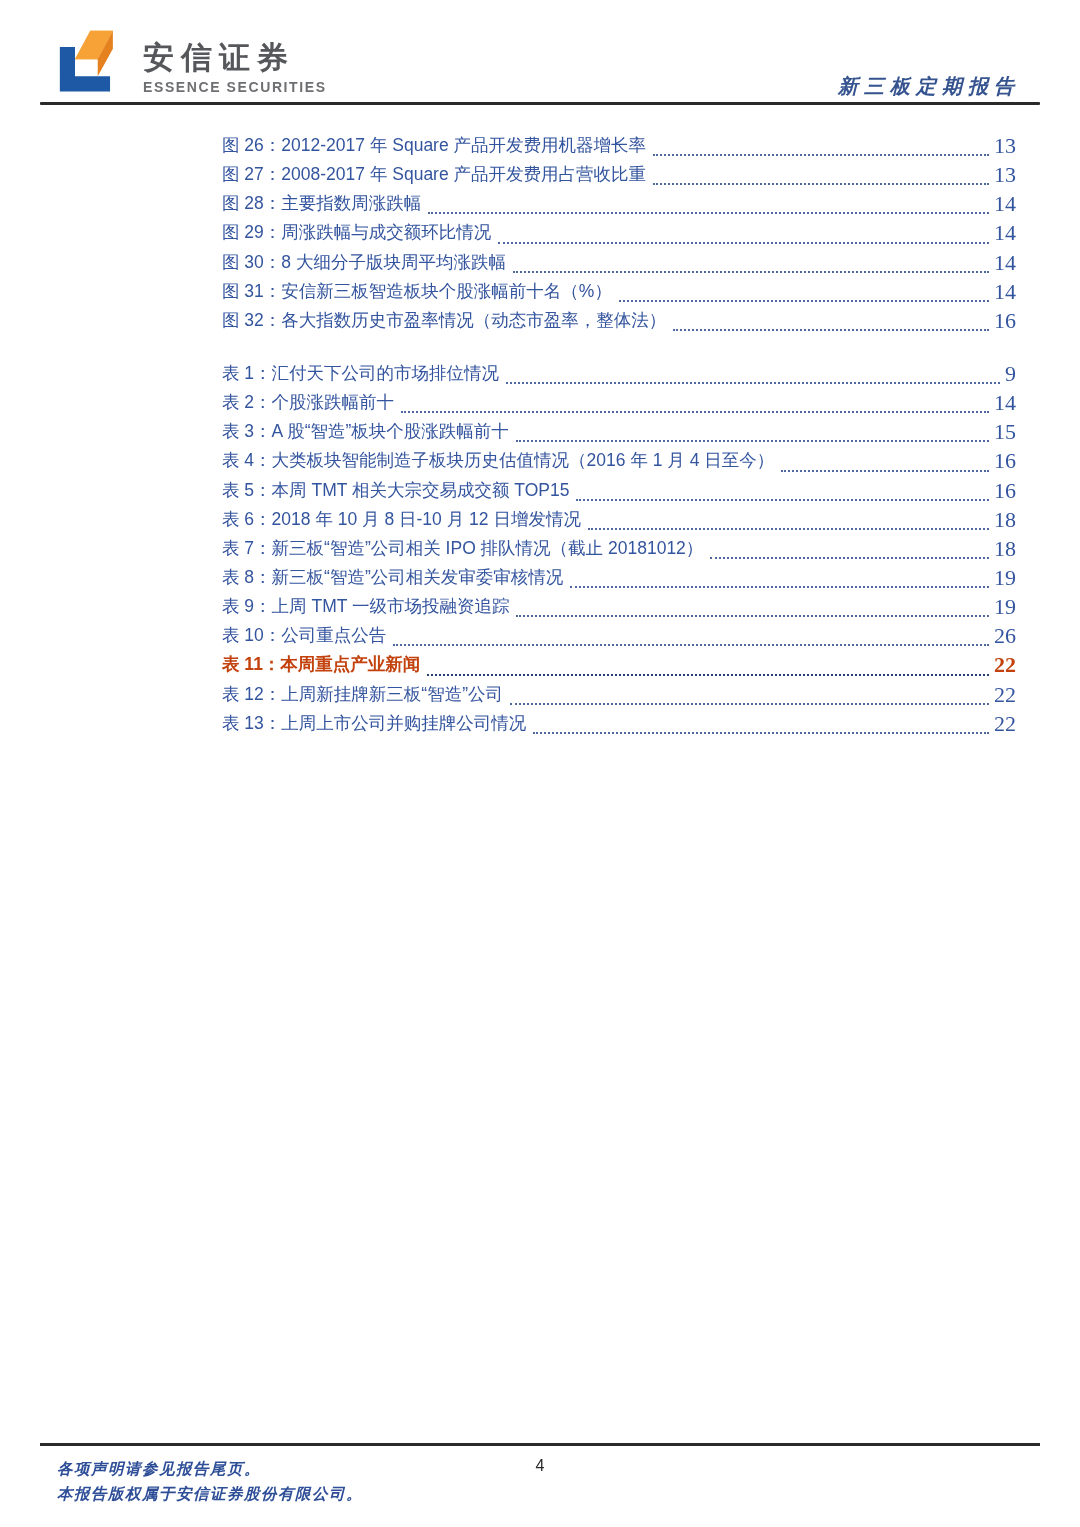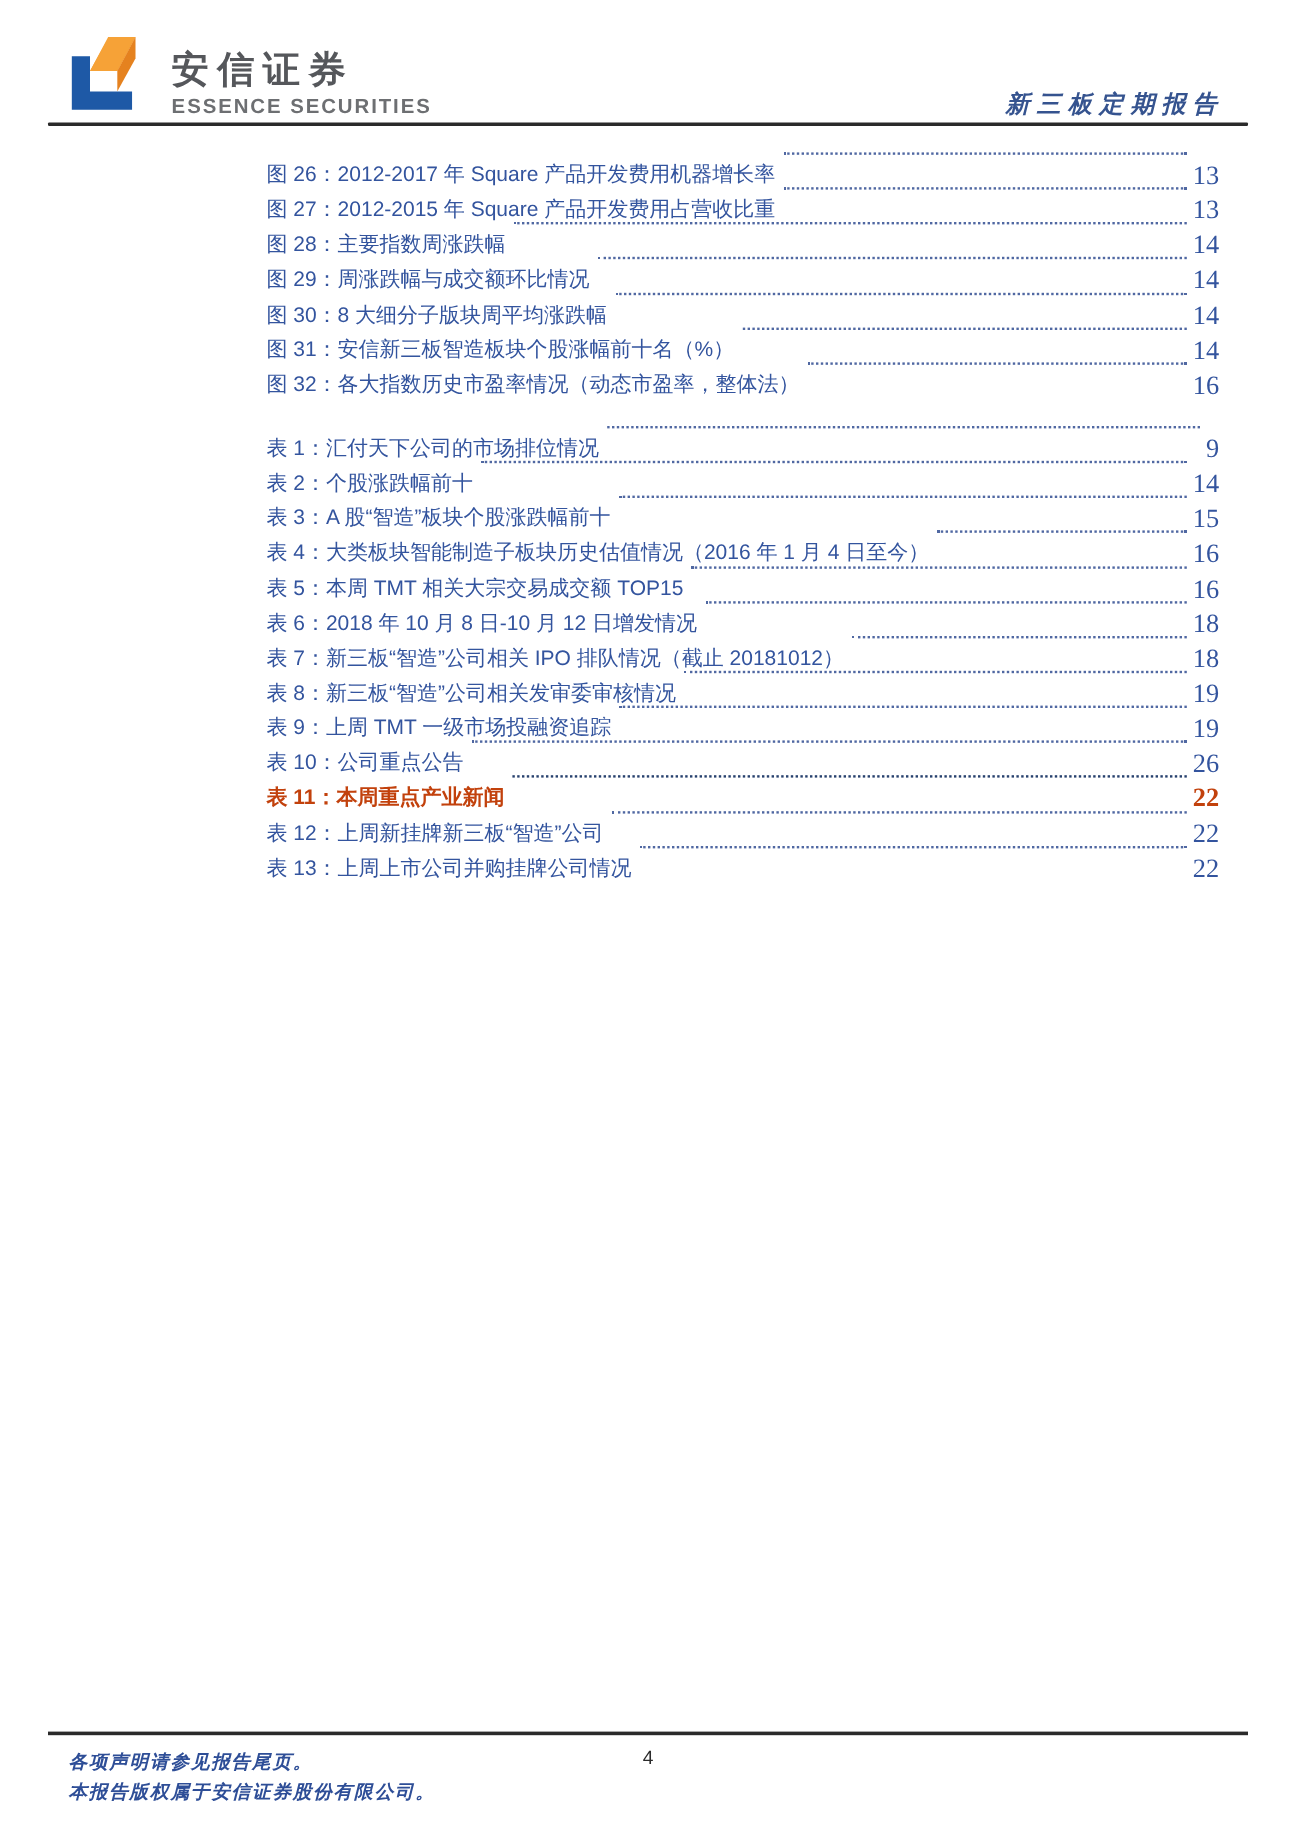--- a/index.html
+++ b/index.html
@@ -20,21 +20,21 @@
   .logo-block { position: absolute; left: 0; top: 2px; display: flex; align-items: flex-start; justify-content: flex-end; }
   .logo-icon { width: 72px; height: 72px; display: block; }
   .logo-text { margin-left: 14px; padding-top: 12px; }
   .logo-cn {
     font-family: "Liberation Sans", sans-serif;
     font-size: 31px; font-weight: 600; color: #55575b;
     letter-spacing: 7px; line-height: 1.15; white-space: nowrap;
   }
   .logo-en {
     font-family: "Liberation Sans", sans-serif;
-    font-size: 17px; font-weight: 600; color: #6d6f72;
+    font-size: 14px; font-weight: 600; color: #6d6f72;
     letter-spacing: 1.6px; margin-top: 3px; white-space: nowrap;
   }
   .report-type {
     position: absolute; right: 20px; bottom: 2px;
     font-family: "Liberation Serif", "DejaVu Serif", serif;
     font-style: italic; font-size: 20px; font-weight: 600;
     color: #35538f; letter-spacing: 6px; white-space: nowrap;
   }
   .header-rule {
     position: absolute; top: 102px; left: 40px; width: 1000px; height: 3px;
@@ -42,21 +42,21 @@
   }
 
   
   .toc {
     position: absolute; top: 131px; left: 222px; width: 794px;
     color: #33549e;
   }
   .toc-list { display: block; }
   .toc-list.tables { margin-top: 24px; }
   .toc-row {
-    display: flex; align-items: flex-start;
+    display: flex; align-items: flex-end;
     height: 29.15px; font-size: 17.5px; line-height: 29.15px;
     color: #33549e; cursor: pointer; text-decoration: none;
   }
   .toc-label { white-space: nowrap; }
   .toc-leader {
     flex: 1 1 auto; min-width: 20px;
     border-bottom: 2px dotted #5068a2;
     margin: 0 5px 0 7px;
     transform: translateY(-4px);
   }
@@ -110,21 +110,21 @@
   <div class="toc">
     <div class="toc-list figures">
 
         <div class="toc-row">
           <span class="toc-label">图 26：2012-2017 年 Square 产品开发费用机器增长率</span>
           <span class="toc-leader"></span>
           <span class="toc-page">13</span>
         </div>
 
         <div class="toc-row">
-          <span class="toc-label">图 27：2012-2015 年 Square 产品开发费用占营收比重</span>
+          <span class="toc-label">图 27：2008-2017 年 Square 产品开发费用占营收比重</span>
           <span class="toc-leader"></span>
           <span class="toc-page">13</span>
         </div>
 
         <div class="toc-row">
           <span class="toc-label">图 28：主要指数周涨跌幅</span>
           <span class="toc-leader"></span>
           <span class="toc-page">14</span>
         </div>
 

